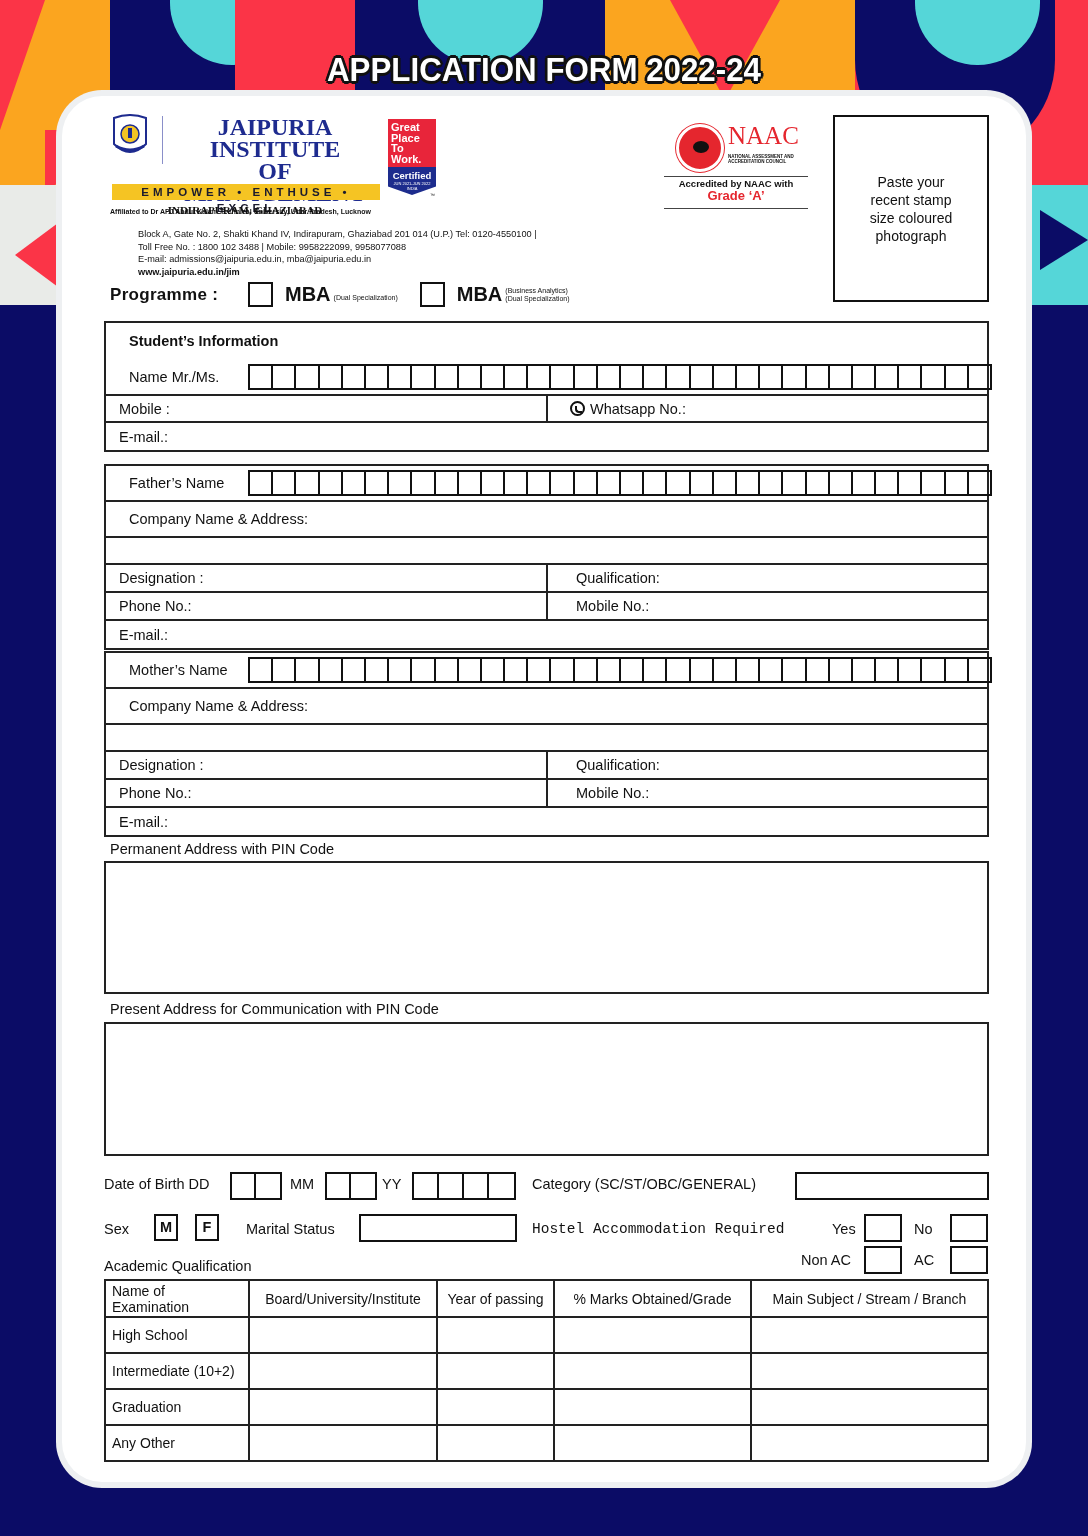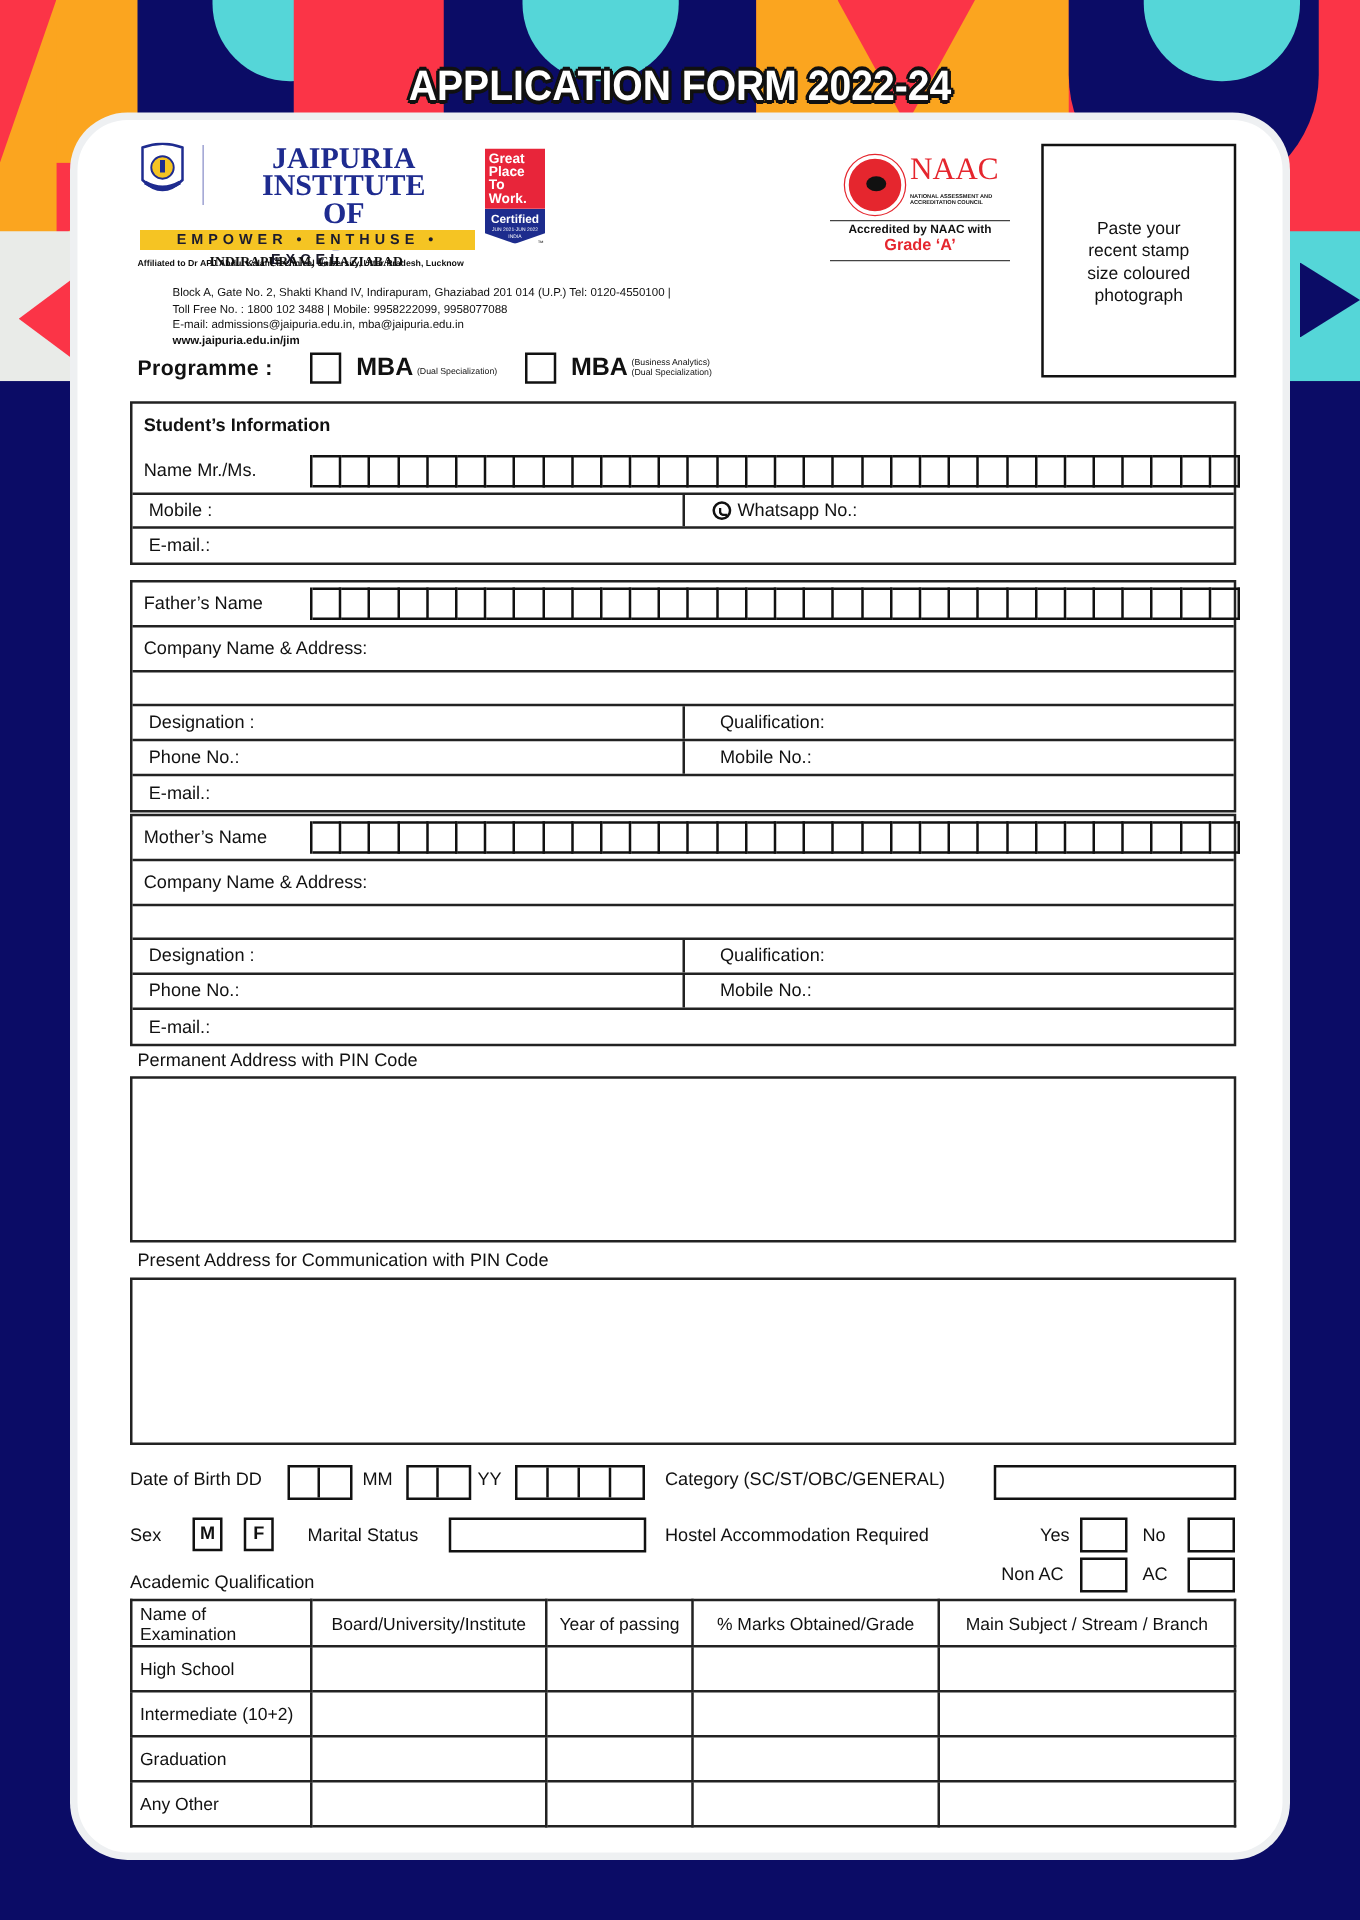--- a/index.html
+++ b/index.html
@@ -55,21 +55,21 @@
   .naac-line { position: absolute; left: 0; width: 144px; height: 1px; background: #444; }
   .naac-acc { position: absolute; left: 0; top: 58px; width: 144px; text-align: center; font-size: 9.5px; font-weight: 700; }
   .naac-grade { position: absolute; left: 0; top: 68px; width: 144px; text-align: center; font-size: 13px; font-weight: 700; color: #e5262e; }
 
   .photo { position: absolute; left: 771px; top: 19px; width: 156px; height: 187px; border: 2px solid #111; display: flex; align-items: center; justify-content: center; text-align: center; font-size: 14px; line-height: 18px; padding: 0 22px; }
 
   
   .sec { position: absolute; left: 42px; width: 885px; border: 2px solid #222; }
   .row { position: relative; border-bottom: 2px solid #222; display: flex; align-items: center; font-size: 14.5px; }
   .row:last-child { border-bottom: none; }
-  .lbl { padding-left: 9px; white-space: nowrap; }
+  .lbl { padding-left: 23px; white-space: nowrap; }
   .lbl.ind { padding-left: 13px; }
   .bold { font-weight: 700; }
   .boxes { position: absolute; left: 142px; top: 50%; transform: translateY(-50%); display: flex; border-left: 2px solid #111; }
   .boxes span { width: 23.2px; height: 26px; border-top: 2px solid #111; border-bottom: 2px solid #111; border-right: 2px solid #111; display: block; }
   .half { position: absolute; top: 0; bottom: 0; left: 440px; border-left: 2px solid #222; display: flex; align-items: center; padding-left: 28px; }
   .wa-icon { width: 15px; height: 15px; border: 2px solid #111; border-radius: 50%; margin-right: 5px; position: relative; margin-left: -6px; }
   .wa-icon::after { content: ""; position: absolute; left: 3px; top: 3px; width: 5px; height: 5px; border-left: 2px solid #111; border-bottom: 2px solid #111; border-radius: 0 0 0 4px; }
 
   .addr-lbl { position: absolute; left: 48px; font-size: 14.5px; }
   .addr-box { position: absolute; left: 42px; width: 885px; border: 2px solid #222; }
@@ -376,21 +376,21 @@
       <span style="width:25px"></span>
     </div>
   <div class="misc" style="left:470px;top:1080px;">Category (SC/ST/OBC/GENERAL)</div>
   <div class="bx" style="left:733px;top:1076px;width:194px;height:28px;"></div>
 
   <div class="misc" style="left:42px;top:1125px;">Sex</div>
   <div class="sexbox" style="left:92px;top:1118px;">M</div>
   <div class="sexbox" style="left:133px;top:1118px;">F</div>
   <div class="misc" style="left:184px;top:1125px;">Marital Status</div>
   <div class="bx" style="left:297px;top:1118px;width:158px;height:28px;"></div>
-  <div class="misc" style="left:470px;top:1125px;">Hostel Accommodation Required</div>
+  <div class="misc" style="left:470px;top:1125px;font-family:Liberation Mono, monospace;">Hostel Accommodation Required</div>
   <div class="misc" style="left:770px;top:1125px;">Yes</div>
   <div class="bx" style="left:802px;top:1118px;width:38px;height:28px;"></div>
   <div class="misc" style="left:852px;top:1125px;text-align:right;">No</div>
   <div class="bx" style="left:888px;top:1118px;width:38px;height:28px;"></div>
 
   <div class="misc" style="left:42px;top:1162px;">Academic Qualification</div>
   <div class="misc" style="left:739px;top:1156px;">Non AC</div>
   <div class="bx" style="left:802px;top:1150px;width:38px;height:28px;"></div>
   <div class="misc" style="left:852px;top:1156px;">AC</div>
   <div class="bx" style="left:888px;top:1150px;width:38px;height:28px;"></div>

